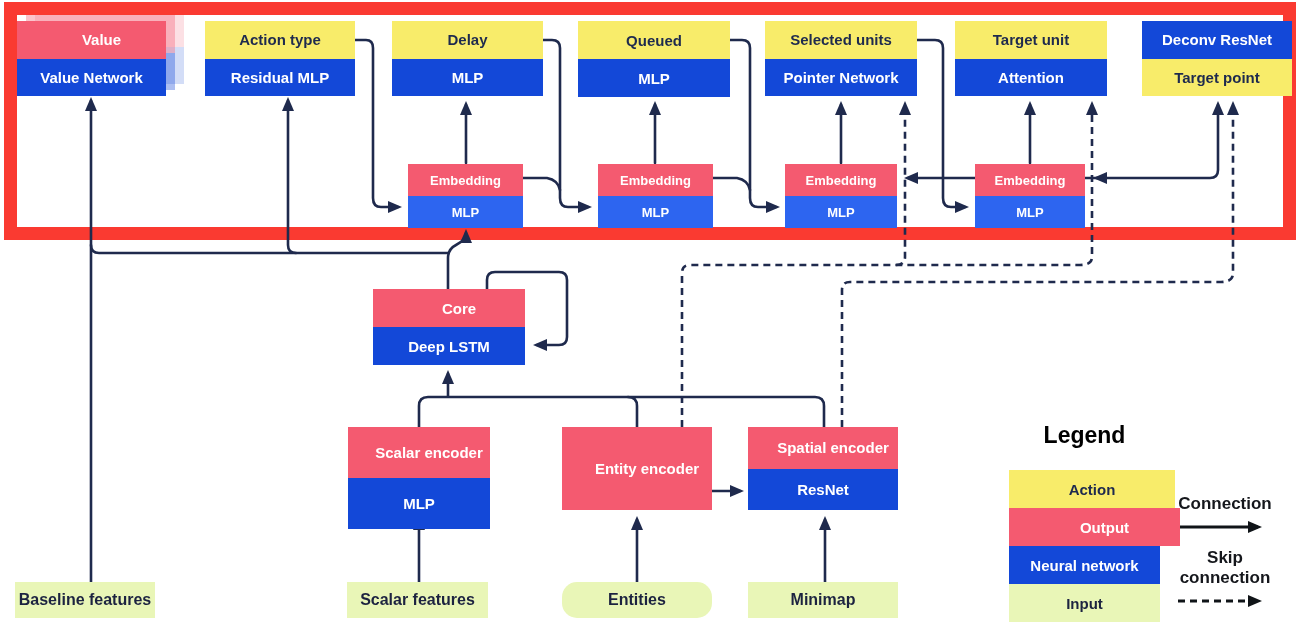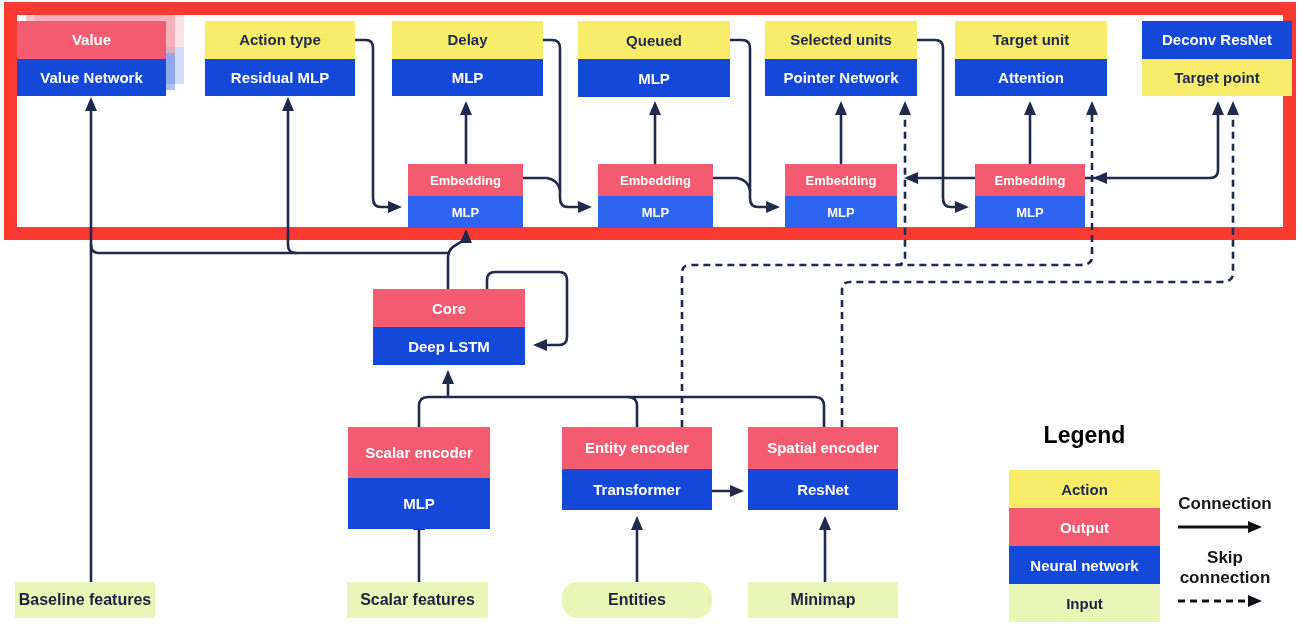--- a/index.html
+++ b/index.html
@@ -6,21 +6,21 @@
   body{width:1303px;height:629px;position:relative;font-family:"Liberation Sans",sans-serif;overflow:hidden;}
   .abs{position:absolute;}
   
   #highlight{left:4px;top:2px;width:1292px;height:238px;border:13px solid #fa3a31;box-sizing:border-box;z-index:1;}
   
   #wires{left:0;top:0;width:1303px;height:629px;z-index:2;}
   
   .block{display:flex;flex-direction:column;z-index:3;box-sizing:border-box;}
   .half{flex:1;display:flex;align-items:center;justify-content:center;white-space:nowrap;}
   .yellow{background:#f8ec6a;color:#1e2a4e;font-weight:700;font-size:15px;}
-  .pink{background:#f45a70;color:#ffffff;font-weight:700;font-size:15px;}
+  .pink{background:#f45a70;color:#ffffff;font-weight:700;font-size:15px;padding-left:20px;}
   .blue{background:#1348d8;color:#ffffff;font-weight:700;font-size:15px;}
   .blue2{background:#2d65f0;color:#ffffff;font-weight:700;font-size:13px;}
   .pink2{background:#f45a70;color:#ffffff;font-weight:700;font-size:13px;}
   .green{background:#e9f6b7;color:#1c2340;font-weight:700;font-size:16px;}
   .ghost{z-index:0;}
   .input-box{z-index:3;display:flex;align-items:center;justify-content:center;}
   
   .legend-title{font-size:23px;font-weight:700;color:#000000;z-index:3;}
   .legend-row{display:flex;align-items:center;justify-content:center;font-size:15px;z-index:3;}
   .conn-label{font-size:17px;font-weight:600;color:#15171c;text-align:center;z-index:3;white-space:nowrap;}
@@ -155,42 +155,41 @@
   <div class="half pink">Core</div>
   <div class="half blue">Deep LSTM</div>
 </div>
 
 <div class="abs block" style="left:348px;top:427px;width:142px;height:102px;">
   <div class="half pink">Scalar encoder</div>
   <div class="half blue">MLP</div>
 </div>
 <div class="abs block" style="left:562px;top:427px;width:150px;height:83px;">
   <div class="half pink">Entity encoder</div>
-  <div class="half blue">Transformer</div>
 </div>
 <div class="abs block" style="left:748px;top:427px;width:150px;height:83px;">
   <div class="half pink">Spatial encoder</div>
   <div class="half blue">ResNet</div>
 </div>
 
 <div class="abs input-box green" style="left:15px;top:582px;width:140px;height:36px;">
   <span>Baseline features</span>
 </div>
 <div class="abs input-box green" style="left:347px;top:582px;width:141px;height:36px;">
   <span>Scalar features</span>
 </div>
 <div class="abs input-box green" style="left:562px;top:582px;width:150px;height:36px;border-radius:15px;">
   <span>Entities</span>
 </div>
 <div class="abs input-box green" style="left:748px;top:582px;width:150px;height:36px;">
   <span>Minimap</span>
 </div>
 
 <div class="abs legend-title" style="left:1009px;top:422px;width:151px;text-align:center;">Legend</div>
-<div class="abs legend-row yellow" style="left:1009px;top:470px;width:151px;height:38px;">
+<div class="abs legend-row yellow" style="left:1009px;top:470px;width:166px;height:38px;">
   <span>Action</span>
 </div>
 <div class="abs legend-row pink" style="left:1009px;top:508px;width:151px;height:38px;">
   <span>Output</span>
 </div>
 <div class="abs legend-row blue" style="left:1009px;top:546px;width:151px;height:38px;">
   <span>Neural network</span>
 </div>
 <div class="abs legend-row green" style="left:1009px;top:584px;width:151px;height:38px;font-weight:700;font-size:15px;">
   <span>Input</span>

